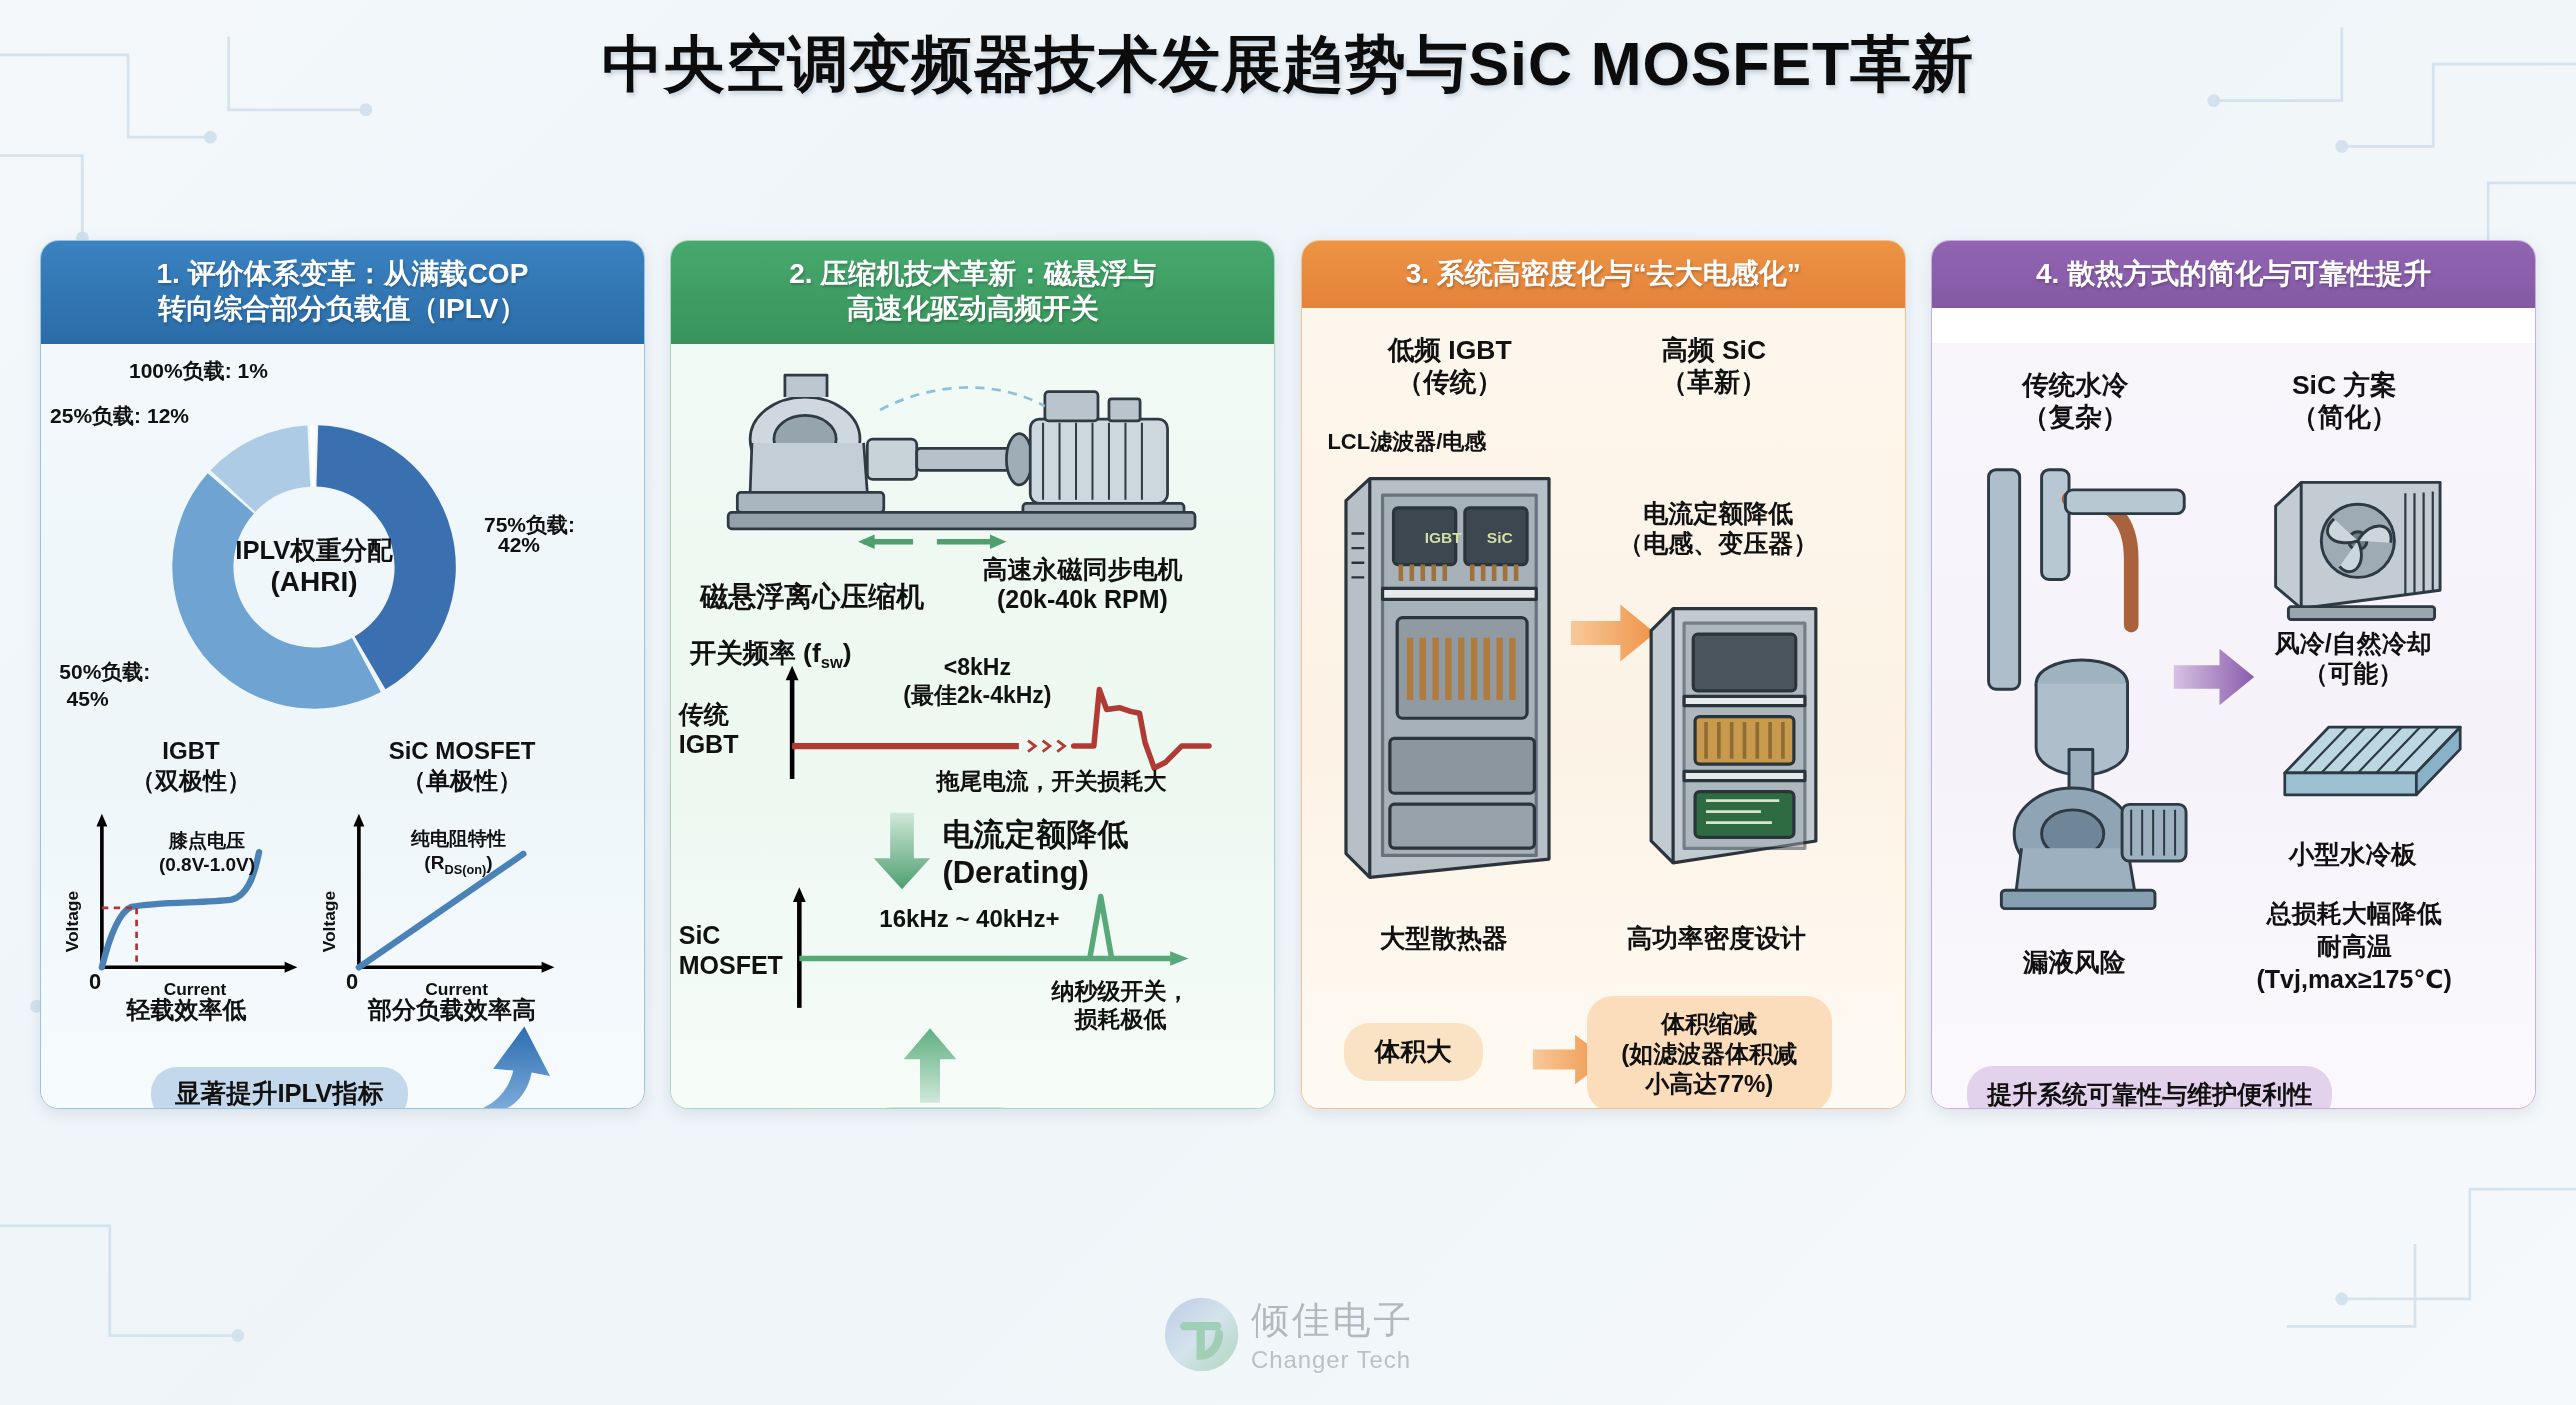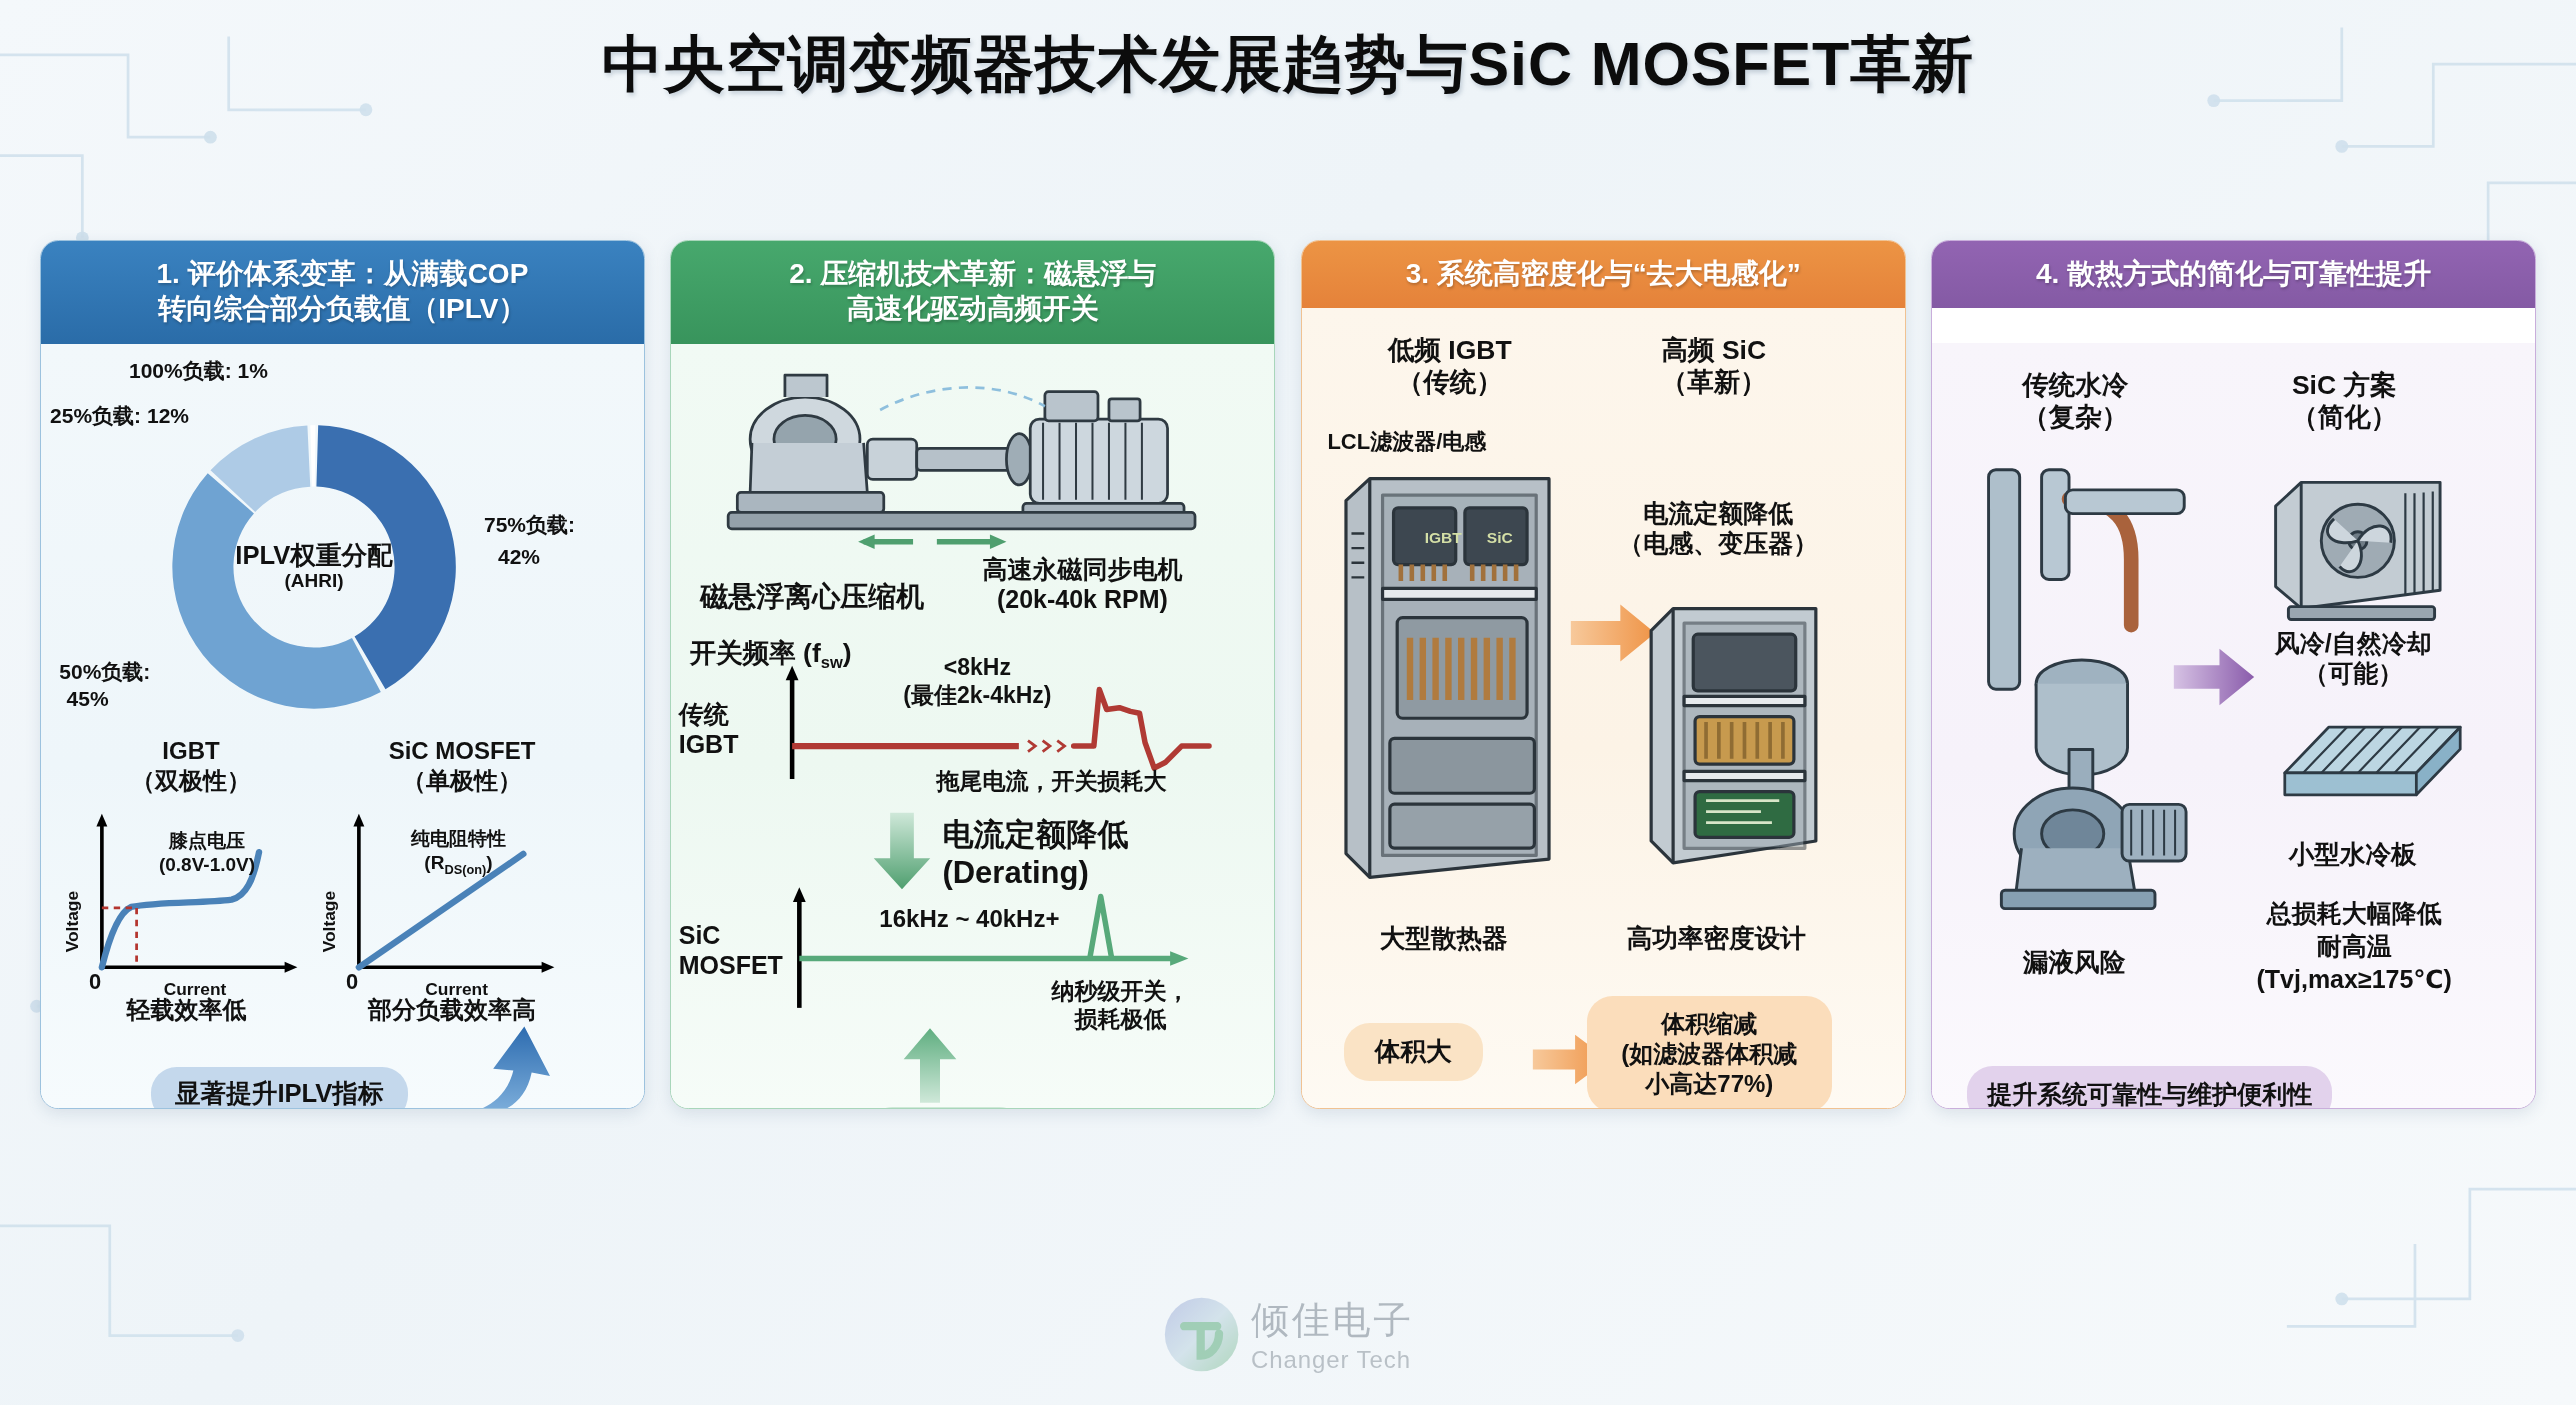--- a/index.html
+++ b/index.html
@@ -79,21 +79,21 @@
 
   .abs { position: absolute; }
 
   
   .donut-wrap { position: absolute; left: 112px; top: 62px; width: 322px; height: 322px; }
   .donut-center {
     position: absolute; left: 50%; top: 50%; transform: translate(-50%,-50%);
     text-align: center; font-weight: 700; color: #111; line-height: 1.2;
   }
   .donut-center .l1 { font-size: 25.6px; }
-  .donut-center .l2 { font-size: 19px; }
+  .donut-center .l2 { font-size: 28px; }
 
   .pie-lbl { position: absolute; font-weight: 700; color: #111; font-size: 21px; line-height:1.2; }
 
   
   .iv-title { font-weight: 700; font-size: 24px; text-align: center; color: #111; line-height: 1.25; }
   .axis-txt { font-weight: 700; font-size: 19px; fill: #111; }
 
   
   .footer {
     position: absolute; left: 50%; bottom: 31px; transform: translateX(-50%);
@@ -142,21 +142,21 @@
   <section class="panel p1">
     <div class="panel-head">
       <div>1. 评价体系变革：从满载COP</div>
       <div>转向综合部分负载值（IPLV）</div>
     </div>
     <div class="panel-body">
 
       <div class="pie-lbl" style="left:88px; top:14.6px;">100%负载: 1%</div>
       <div class="pie-lbl" style="left:9.1px; top:59px;">25%负载: 12%</div>
       <div class="pie-lbl" style="left:443px; top:168px;">75%负载:</div>
-      <div class="pie-lbl" style="left:457px; top:200px;">42%</div>
+      <div class="pie-lbl" style="left:457px; top:188px;">42%</div>
       <div class="pie-lbl" style="left:18.3px; top:315px;">50%负载:</div>
       <div class="pie-lbl" style="left:25.6px; top:342px;">45%</div>
 
       <div class="donut-wrap">
         <svg viewBox="0 0 200 200" width="322" height="322">
 
           <g transform="translate(100,100)">
 
             <path d="M 2.6 -88 A 88 88 0 0 1 44.4 76.0 L 25.2 43.2 A 50 50 0 0 0 1.5 -50 Z" fill="#3a6fb0"></path>
 

